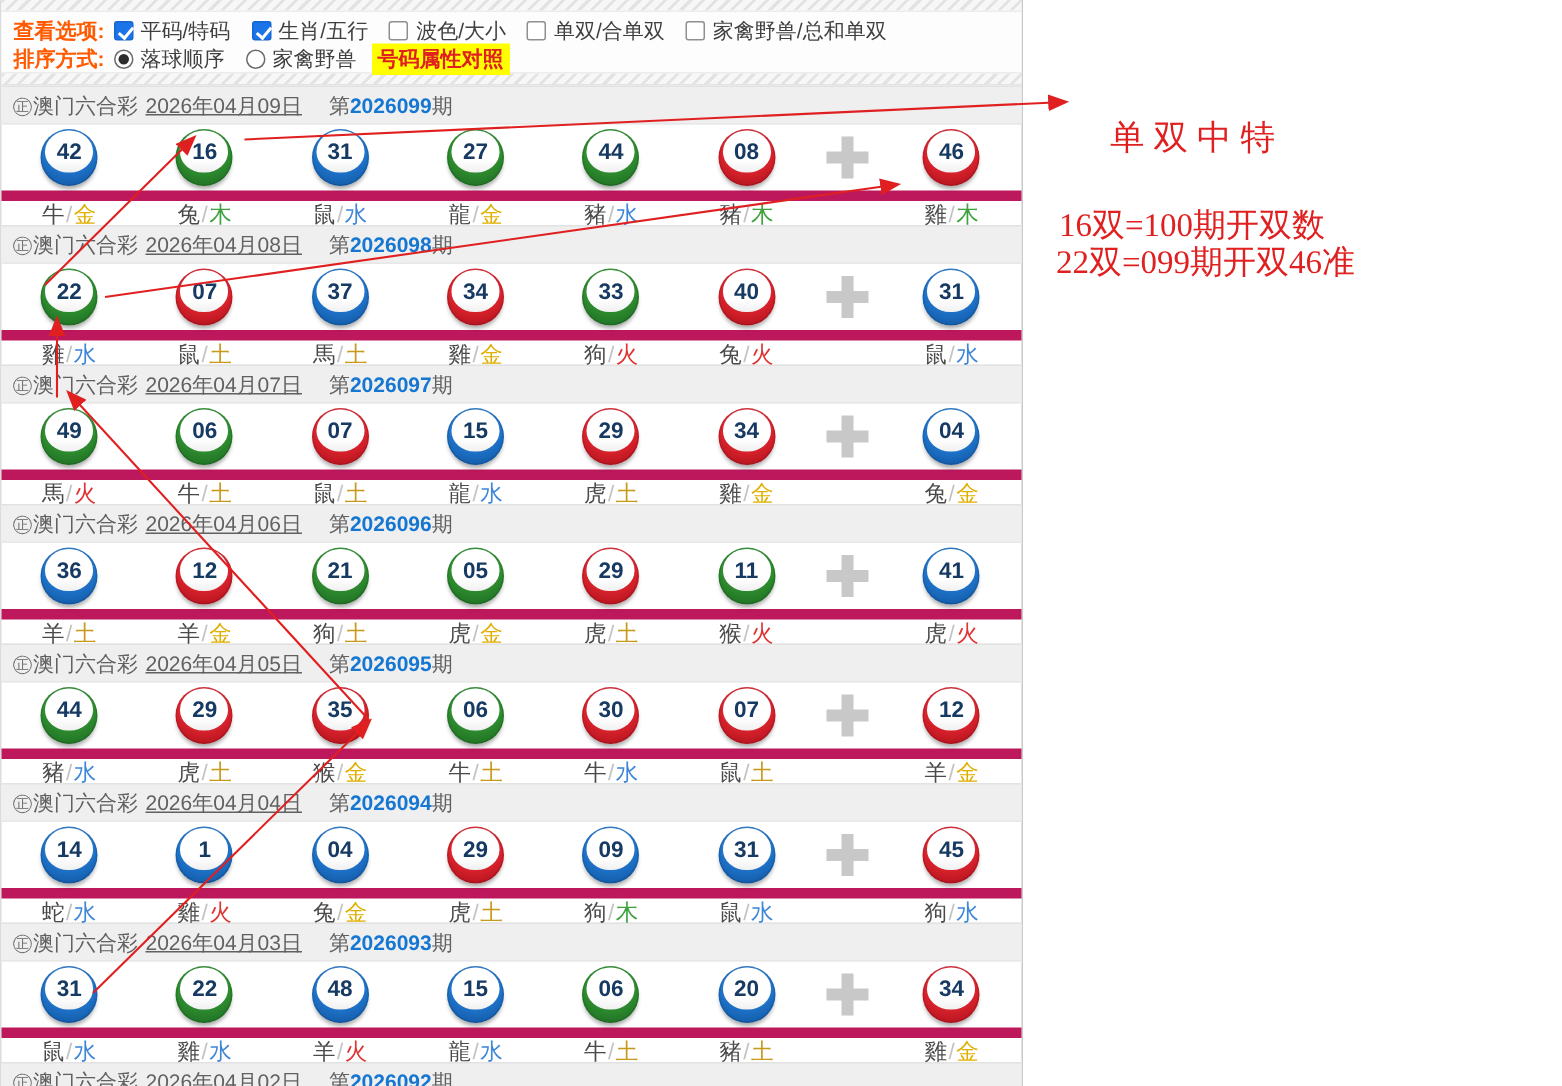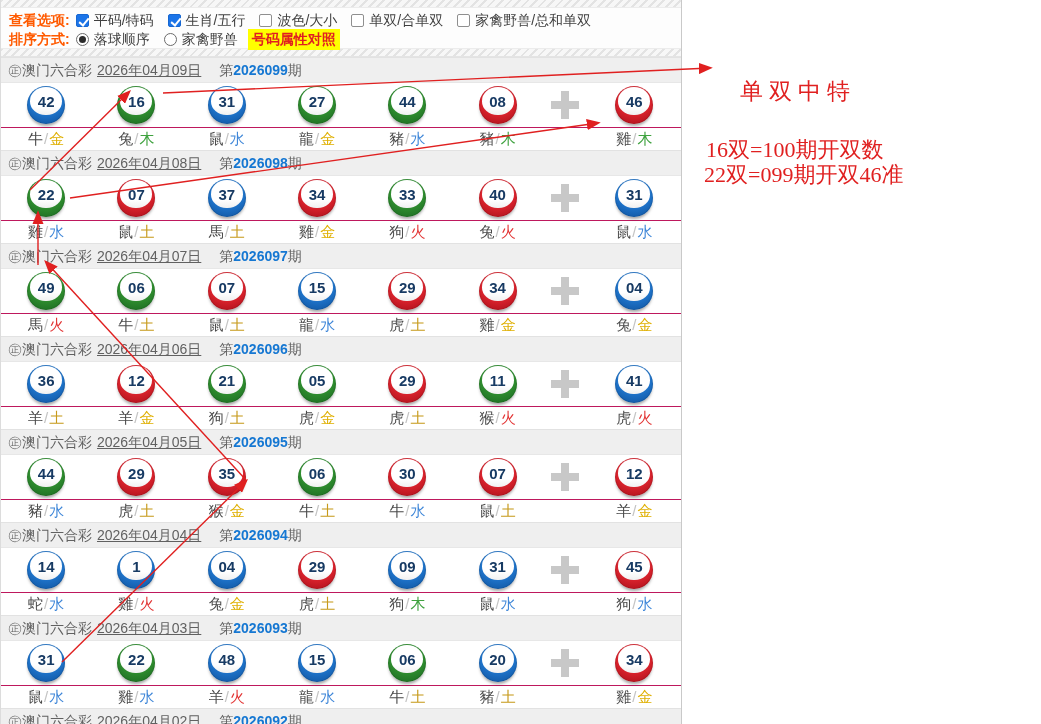--- a/index.html
+++ b/index.html
@@ -39,21 +39,21 @@
   }
   .hdr-name { margin-right:5px; }
   .hdr-date { margin-right:18px;text-decoration:underline; }
   .hdr-issue { color:#1577d2; font-weight:bold; }
   .grid8 {
     display:grid;
     grid-template-columns:90.3px 90.3px 90.3px 90.3px 90.3px 90.3px 45px 93.2px;
     align-items:center; justify-items:center;
   }
   .balls-row { height:44px; }
-  .labels-row { height:23px; border-top:1px solid #be185d; font-size:15px; }
+  .labels-row { height:23px; border-top:7px solid #be185d; font-size:15px; }
   .zodiac { color:#4a4a4a; }
   .slash { color:#c3c3c3; padding:0 1px; }
 
   
   .ball {
     position:relative; width:38px; height:38px; border-radius:50%;
     box-shadow: inset 0 0 0 1px rgba(0,0,0,.10), 0 3px 3px -1px rgba(0,0,0,.35);
   }
   .ball-red   { background: radial-gradient(circle at 50% 28%, #ef5560 0%, #d8222c 55%, #a30d18 100%); }
   .ball-blue  { background: radial-gradient(circle at 50% 28%, #5a9fe6 0%, #1e72c8 55%, #0d4f98 100%); }

